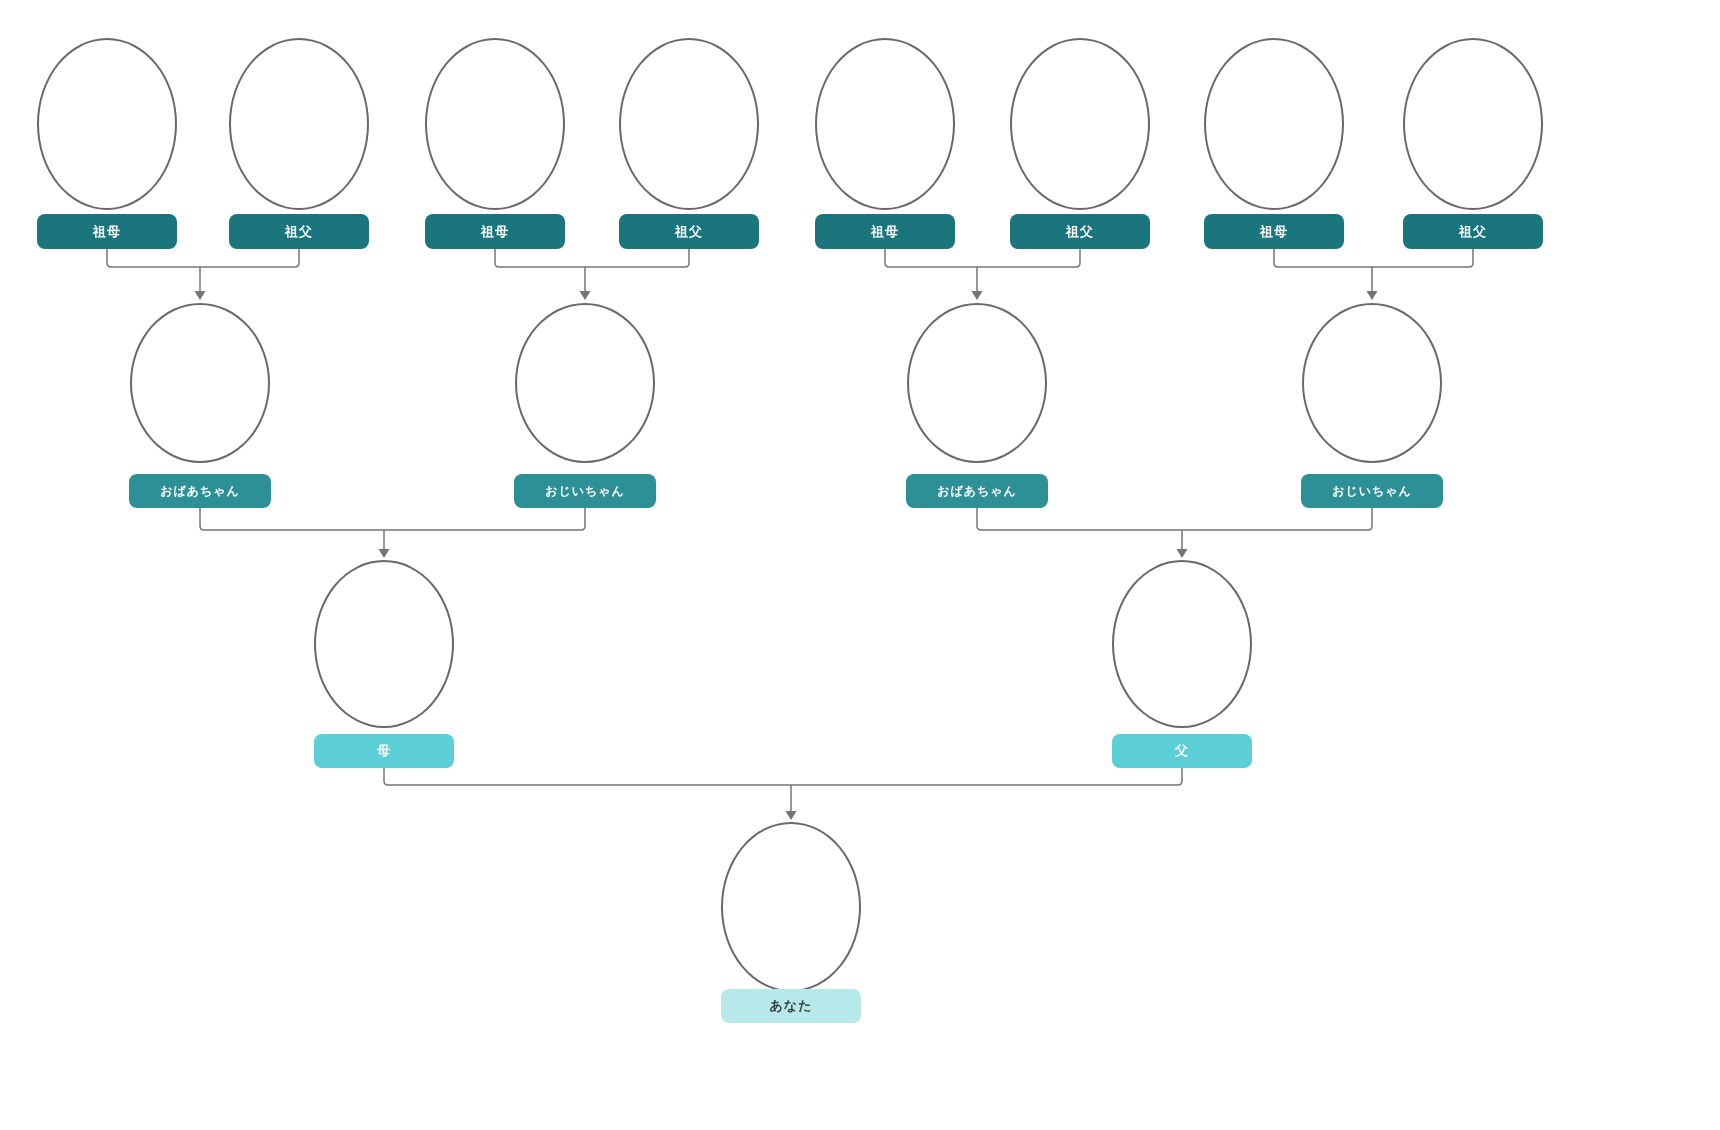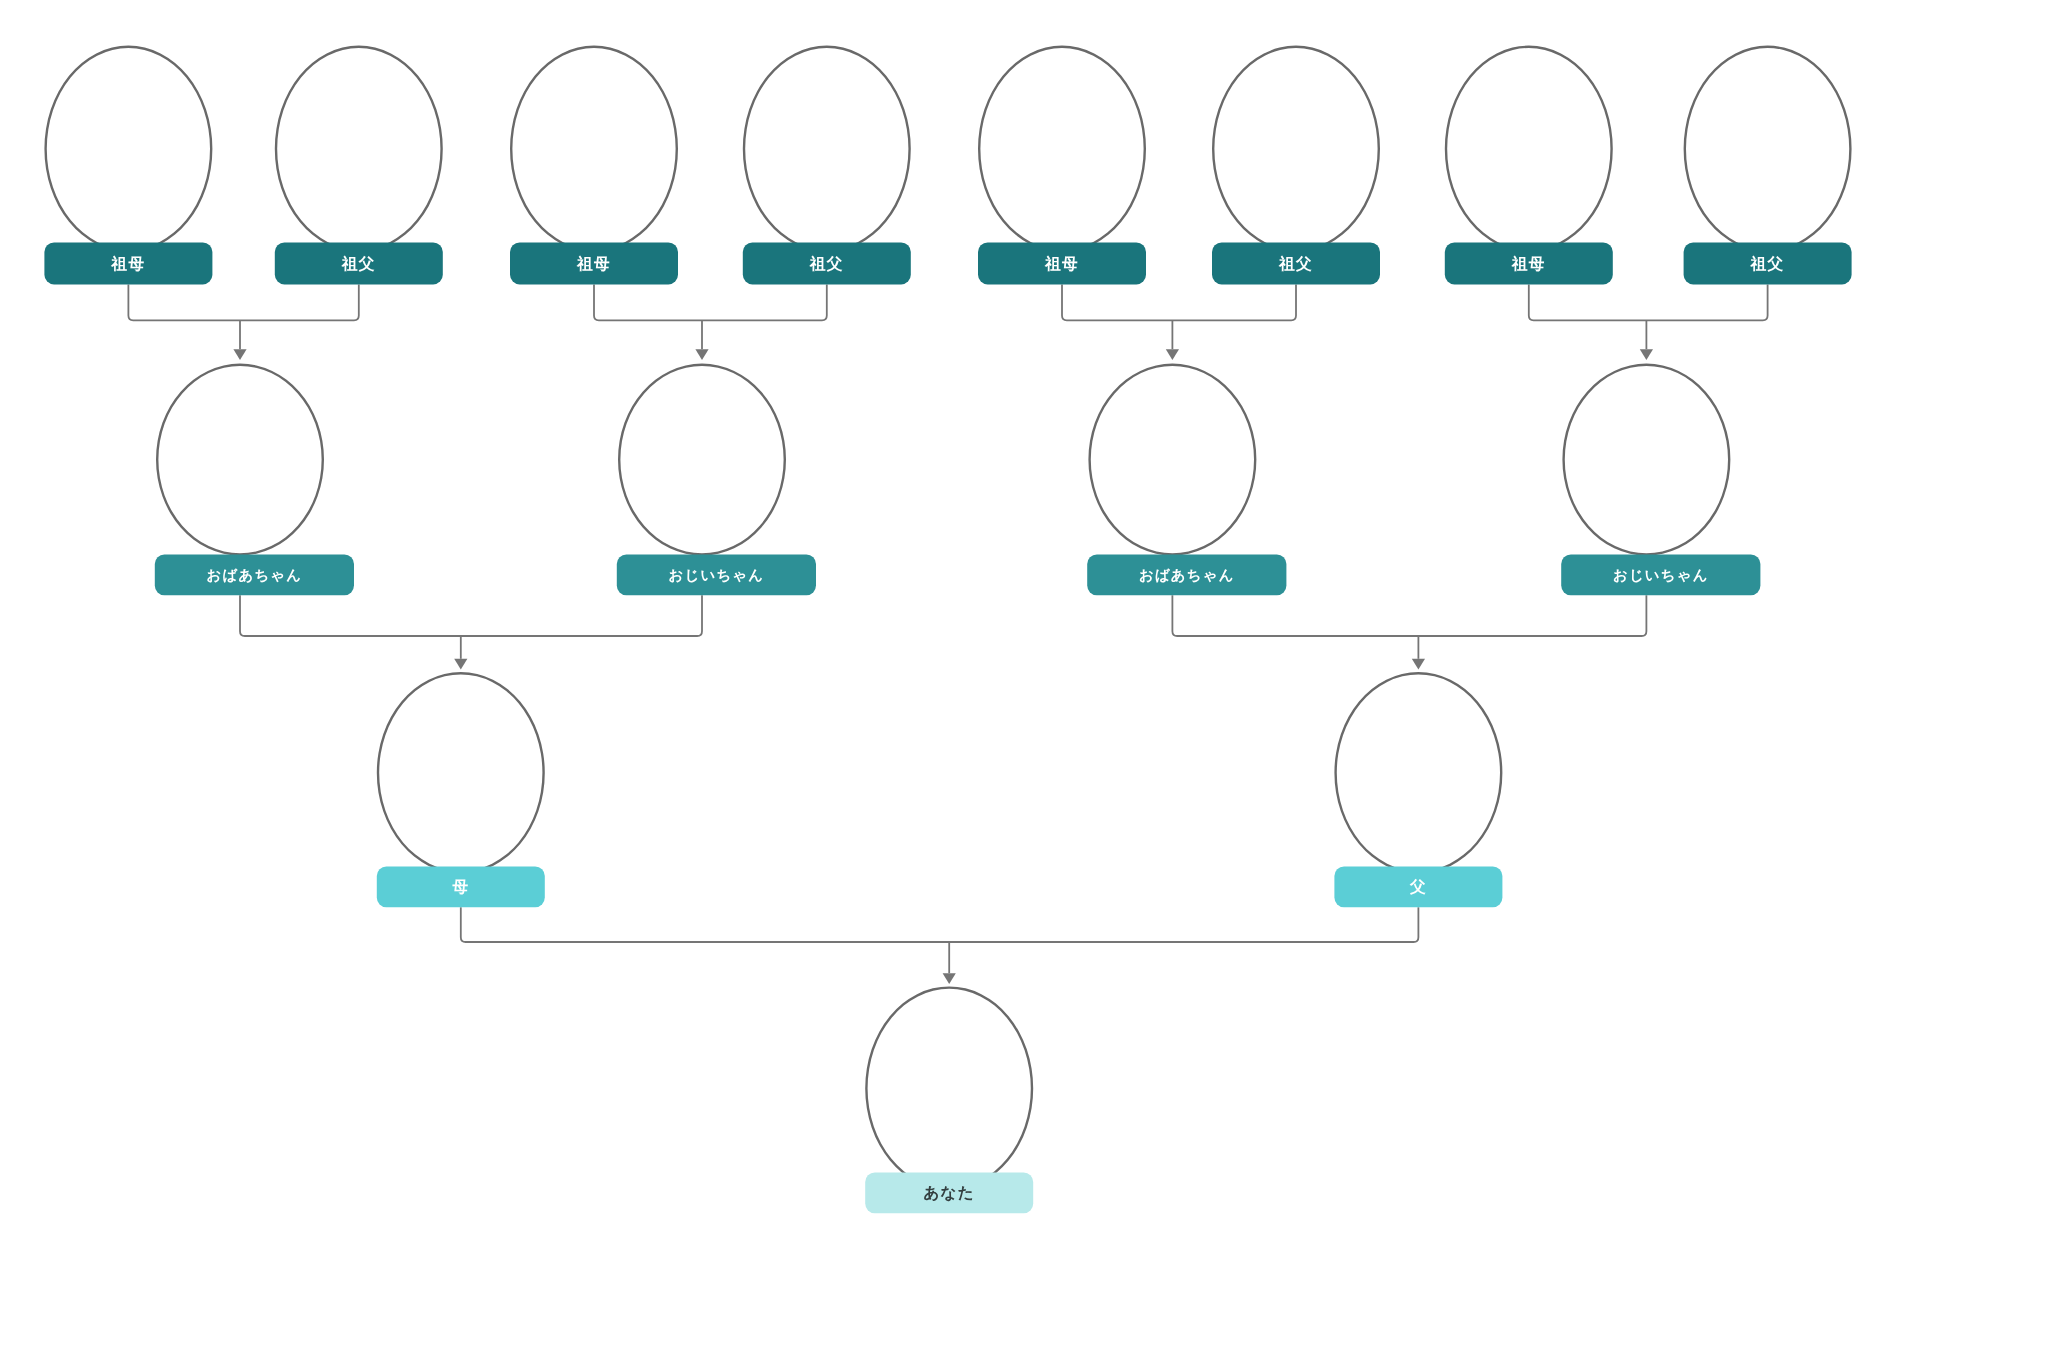--- a/index.html
+++ b/index.html
@@ -24,23 +24,24 @@
   .gen2 .ellipse { height:160px; }
   .gen3 .ellipse { height:168px; }
   .gen4 .ellipse { height:170px; }
 
   .pill {
     position:absolute; height:35px; width:140px; left:0;
     border-radius:8px;
     display:flex; align-items:center; justify-content:center;
     font-weight:bold; font-size:13px; letter-spacing:1px;
     color:#ffffff;
+    margin-top:12px;
   }
   .gen1 .pill { top:164px; background:var(--g1,#1a757c); }
-  .gen2 .pill { top:159px; left:-1px; width:166px; height:34px; font-size:12px; background:var(--g2,#2d9096); }
+  .gen2 .pill { top:159px; left:-1px; width:142px; height:34px; font-size:12px; background:var(--g2,#2d9096); }
   .gen3 .pill { top:162px; height:34px; background:var(--g3,#5bced6); }
   .gen4 .pill { top:155px; height:34px; background:var(--g4,#b7e9ea); color:var(--g4t,#333f40); }
 </style>
 </head>
 <body style="background: rgb(255, 255, 255);">
 
 <div class="canvas">
 
   <svg class="connectors" width="1720" height="1130">
 

